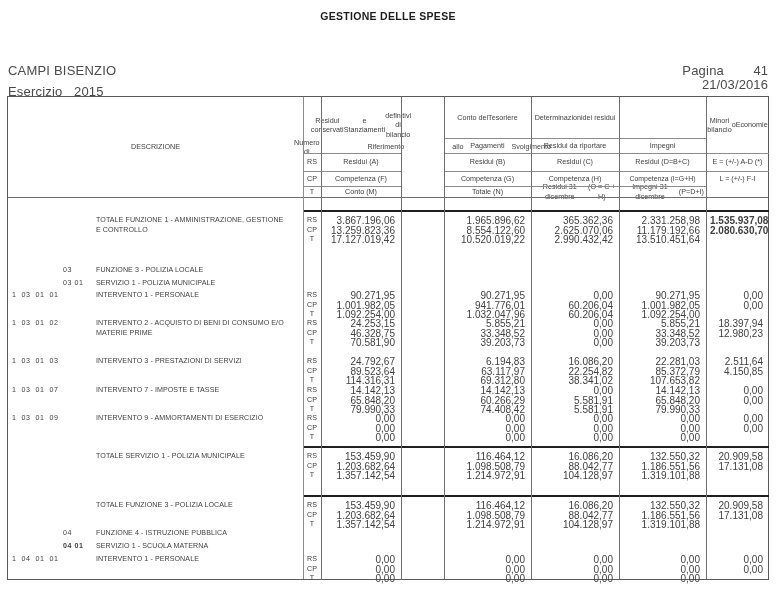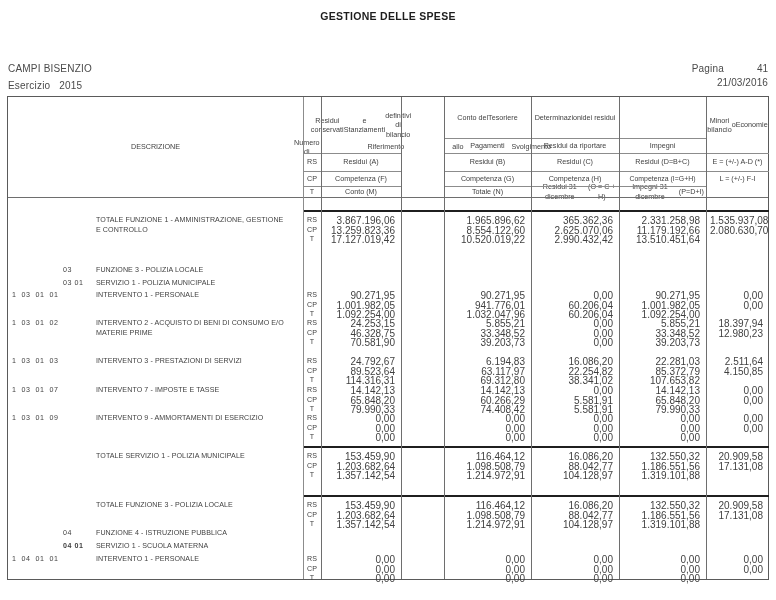--- a/index.html
+++ b/index.html
@@ -35,21 +35,21 @@
     color: #1d1d1d;
   }
 
   
   .meta {
     position: absolute;
     top: 63px;
     left: 0;
     width: 776px;
     height: 30px;
-    font-size: 10px;
+    font-size: 13px;
     color: #4a4a4a;
   }
   .meta-left { position: absolute; left: 8px; top: 0; }
   .meta-left .line1 { letter-spacing: 0.2px; }
   .meta-left .line2 { margin-top: 6px; letter-spacing: 0.2px; }
   .meta-right-pagina {
     position: absolute; right: 52px; top: 0;
     letter-spacing: 0.2px;
   }
   .meta-right-pageno {
@@ -310,21 +310,21 @@
           </div>
           <div class="rsgroup" style="left: 295px; width: 18px;">
             <div>RS</div>
             <div>CP</div>
             <div>T</div>
           </div>
           <div class="num" style="left: 317px; width: 70px;"><div>3.867.196,06</div><div>13.259.823,36</div><div>17.127.019,42</div></div>
           <div class="num" style="left: 440px; width: 77px;"><div>1.965.896,62</div><div>8.554.122,60</div><div>10.520.019,22</div></div>
           <div class="num" style="left: 527px; width: 78px;"><div>365.362,36</div><div>2.625.070,06</div><div>2.990.432,42</div></div>
           <div class="num" style="left: 615px; width: 77px;"><div>2.331.258,98</div><div>11.179.192,66</div><div>13.510.451,64</div></div>
-          <div class="num" style="left: 702px; width: 53px;"><div>1.535.937,08</div><div>2.080.630,70</div><div></div></div>
+          <div class="num" style="left: 702px; width: 53px; font-weight: bold;"><div>1.535.937,08</div><div>2.080.630,70</div><div></div></div>
         </div>
         <div class="row" style="top: 68px;">
           <div class="code" style="left: 55px;">03</div>
           <div class="desc">
             <div>FUNZIONE 3 - POLIZIA LOCALE</div>
           </div>
         </div>
         <div class="row" style="top: 81px;">
           <div class="code" style="left: 55px;">03 01</div>
           <div class="desc">

